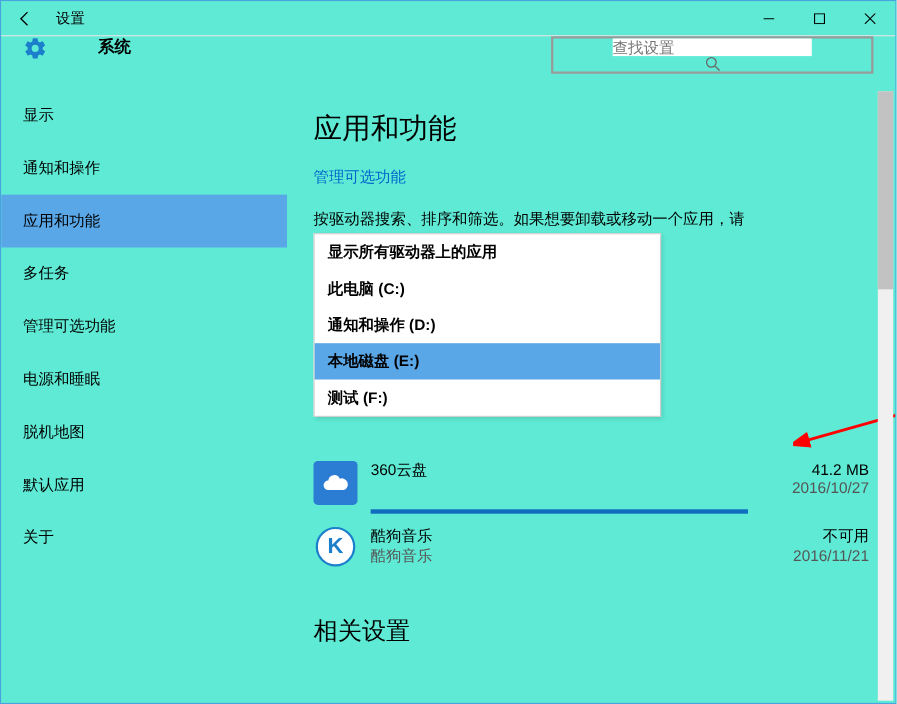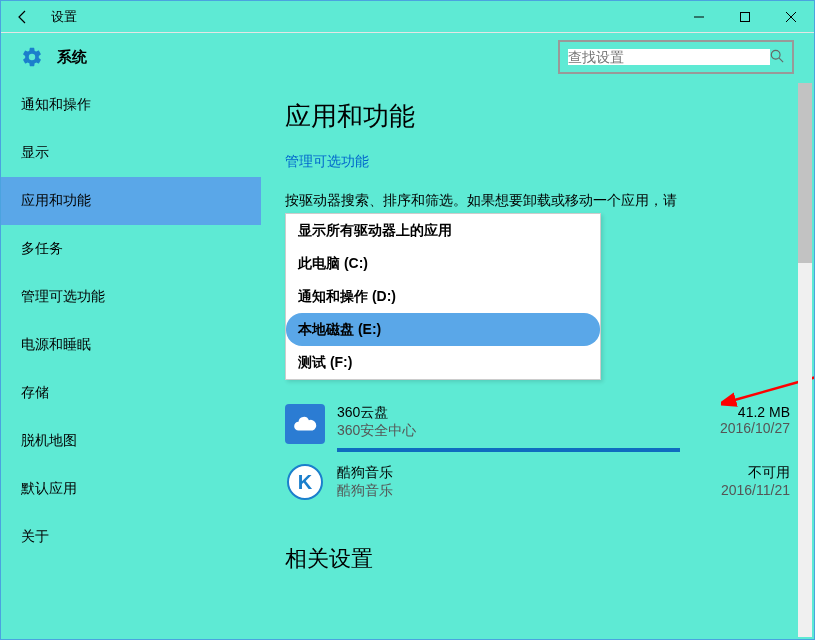--- a/index.html
+++ b/index.html
@@ -27,31 +27,33 @@
 .window-controls { display: flex; }
 .window-controls .ctrl {
   width: 46px; height: 32px;
   display: flex; align-items: center; justify-content: center;
   font-size: 11px; color: #000;
 }
 .window-controls .ctrl svg { width: 10px; height: 10px; }
 .subheader {
   height: 48px;
   display: flex;
-  align-items: center;
+  align-items: flex-start;
   padding: 0 20px 0 20px;
+  gap: 32px;
 }
 .gear { width: 22px; height: 22px; color: #1b7fcc; margin-right: 14px; }
 .subtitle { font-weight: 600; font-size: 15px; }
 .searchwrap { margin-left: auto; }
 .search {
-  width: 236px; height: 34px;
+  width: 293px; height: 34px;
   border: 2px solid #999;
   display: flex; align-items: center;
   padding: 0 8px;
+  flex-direction: column;
 }
 .search input {
   border: none; outline: none; flex: 1;
   font-size: 14px; color: #666;
 }
 .search .icon { color: #666; font-size: 14px; }
 .body { display: flex; height: calc(640px - 32px - 48px); }
 .sidebar {
   width: 260px;
   border-right: 0;
@@ -82,27 +84,27 @@
   position: relative;
   z-index: 10;
   font-weight: bold;
 }
 .dropdown-item {
   height: 33px;
   display: flex; align-items: center;
   padding: 0 12px;
   font-size: 14px;
 }
-.dropdown-item.selected { background: #5aa7e8; border-radius: 16px; }
+.dropdown-item.selected { background: #5aa7e8; }
 .arrow {
   position: absolute;
   top: 270px; left: 460px;
   pointer-events: none;
 }
-.app-list { margin-top: 18px; }
+.app-list { margin-top: 34px; }
 .app-row {
   display: flex; align-items: flex-start;
   padding: 6px 0 14px 0;
   position: relative;
 }
 .app-icon {
   width: 40px; height: 40px;
   border-radius: 4px;
   display: flex; align-items: center; justify-content: center;
   color: #fff; font-size: 22px;
@@ -186,39 +188,36 @@
               <line x1="10.5" y1="10.5" x2="15" y2="15" stroke="#666" stroke-width="1.3"></line>
             </svg>
         </span>
       </div>
     </div>
   </div>
 
   <div class="body">
     <div class="sidebar">
       <div class="nav-item">
+          <span>显示</span>
+        </div>
+      <div class="nav-item">
           <span>通知和操作</span>
-        </div>
-      <div class="nav-item">
-          <span>显示</span>
         </div>
       <div class="nav-item active">
           <span>应用和功能</span>
         </div>
       <div class="nav-item">
           <span>多任务</span>
         </div>
       <div class="nav-item">
           <span>管理可选功能</span>
         </div>
       <div class="nav-item">
           <span>电源和睡眠</span>
-        </div>
-      <div class="nav-item">
-          <span>存储</span>
         </div>
       <div class="nav-item">
           <span>脱机地图</span>
         </div>
       <div class="nav-item">
           <span>默认应用</span>
         </div>
       <div class="nav-item">
           <span>关于</span>
         </div>
@@ -258,21 +257,20 @@
 
       <div class="app-list">
         <div class="app-row">
           <div class="app-icon blue1">
             <svg width="26" height="26" viewBox="0 0 24 24">
                 <path fill="#fff" d="M19 18H6a4 4 0 0 1 0-8 5 5 0 0 1 9.6-1.5A4 4 0 0 1 19 18z"></path>
               </svg>
           </div>
           <div class="app-info">
             <div class="app-name">360云盘</div>
-            <div class="app-pub">360安全中心</div>
           </div>
           <div class="app-meta">
             <span class="size">41.2 MB</span>
             <span class="date">2016/10/27</span>
           </div>
           <div class="progress partial"></div>
         </div>
 
         <div class="app-row">
           <div class="app-icon blue2">K</div>

